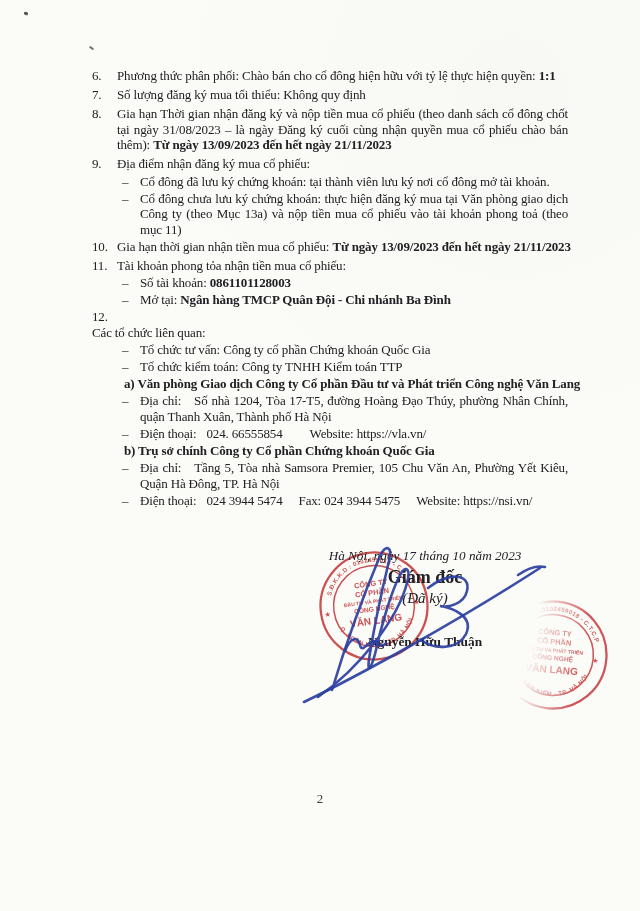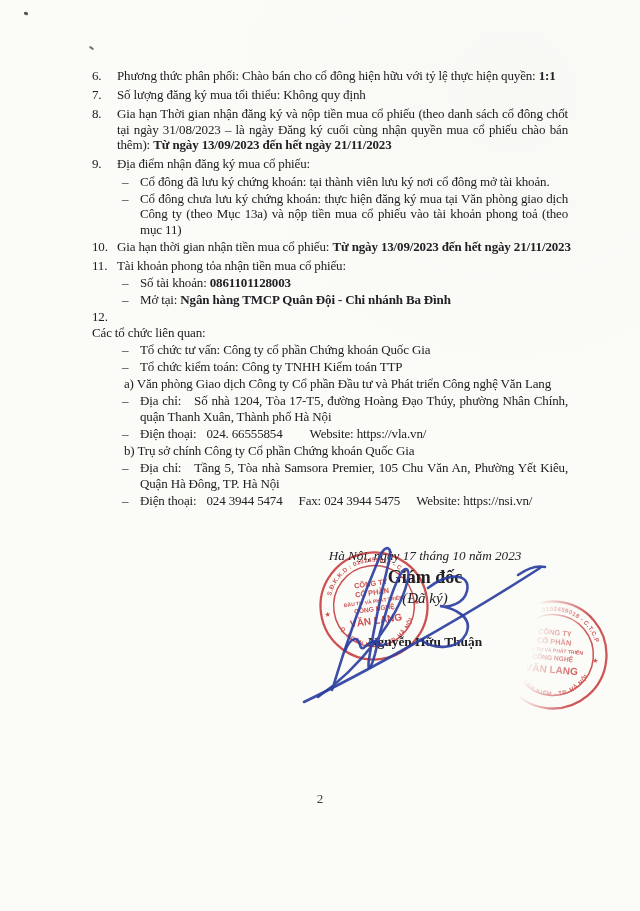--- a/index.html
+++ b/index.html
@@ -21,21 +21,21 @@
     font-size:13px;line-height:15.6px;letter-spacing:-0.15px;
   }
   .item{display:flex;margin-bottom:3.5px;}
   .num{flex:none;width:25px;}
   .txt{flex:1;min-width:0;}
   .just{text-align:justify;}
   .nowrap{white-space:nowrap;}
   b{font-weight:bold;}
   .sub{display:flex;margin:1.5px 0 1.5px 30px;}
   .dash{flex:none;width:18px;}
-  .hdr{font-weight:normal;margin:1.5px 0 1.5px 32px;white-space:nowrap;}
+  .hdr{font-weight:bold;margin:1.5px 0 1.5px 32px;white-space:nowrap;}
   .sp{display:inline-block;height:1px;vertical-align:baseline;}.w10{width:10px;}.w13{width:13px;}.w16{width:16px;}.w27{width:27px;}
   .link{}
 
   .signoff{position:absolute;left:308px;top:516px;width:234px;text-align:center;z-index:2;margin-top:32px;}
   .date-line{font-style:italic;font-size:13.2px;white-space:nowrap;}
   .sig-title{font-weight:bold;font-size:18px;margin-top:3px;font-family:Liberation Serif, serif;}
   .sig-note{font-style:italic;font-size:15px;margin-top:2px;}
   .signer{position:absolute;left:330px;top:634px;width:190px;text-align:center;
     font-weight:bold;font-size:13.4px;z-index:2;white-space:nowrap;}
 

